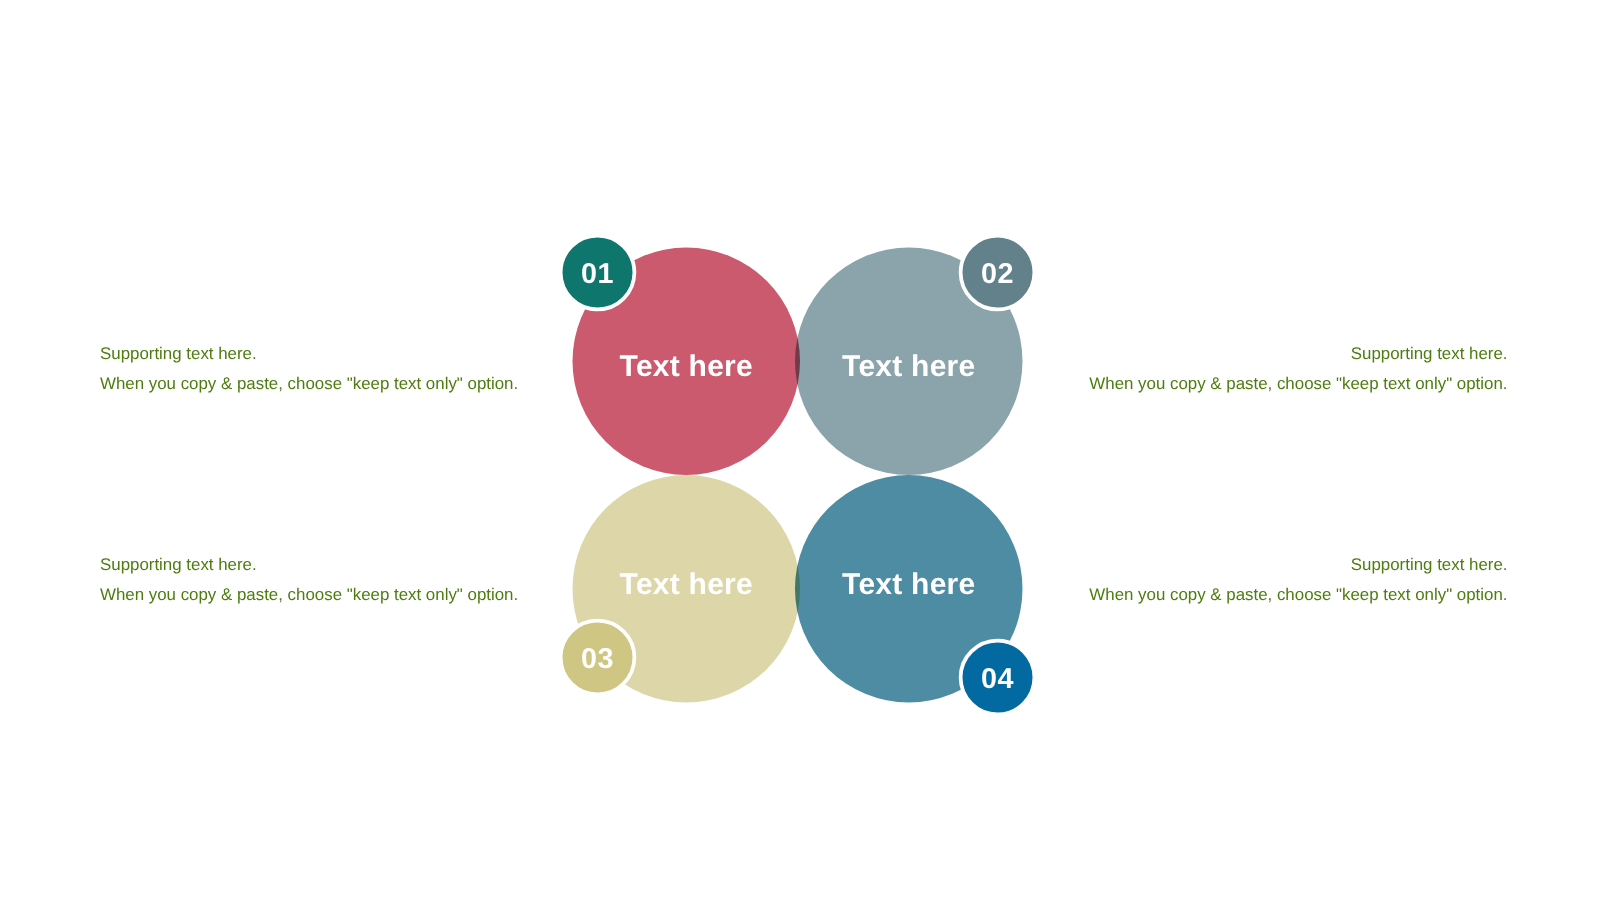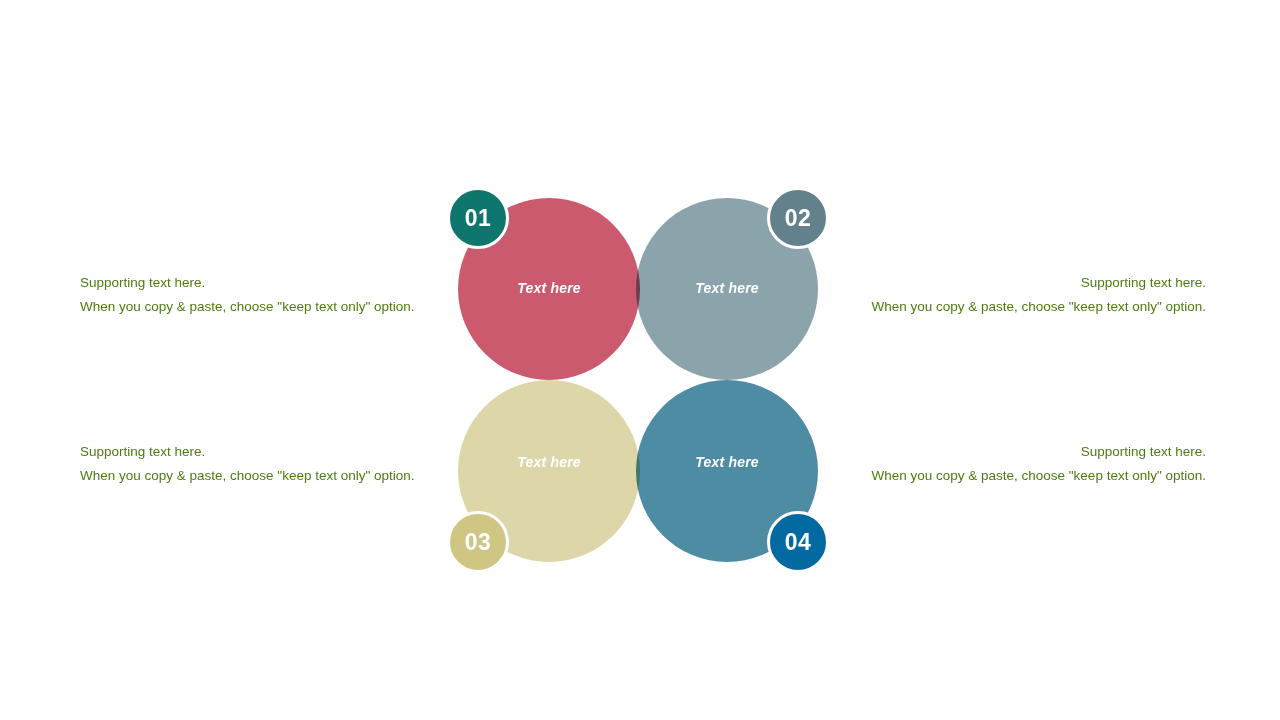--- a/index.html
+++ b/index.html
@@ -43,25 +43,24 @@
   .circle.c2 { left: 178px; top: 0px;   }
   .circle.c3 { left: 0px;   top: 182px; }
   .circle.c4 { left: 178px; top: 182px; }
 
   
   .circle-label {
     position: absolute;
     width: 182px;
     text-align: center;
     color: #ffffff;
-    font-size: 14px;
+    font-size: 24px;
     font-weight: bold;
     letter-spacing: 0.2px;
     white-space: nowrap;
-    font-style: italic;
   }
   .circle-label.l1 { left: 0px;   top: 82px;  }
   .circle-label.l2 { left: 178px; top: 82px;  }
   .circle-label.l3 { left: 0px;   top: 256px; }
   .circle-label.l4 { left: 178px; top: 256px; }
 
   
   .badge {
     position: absolute;
     width: 56px;
@@ -72,21 +71,21 @@
     display: flex;
     align-items: center;
     justify-content: center;
     color: #ffffff;
     font-size: 23px;
     font-weight: bold;
     letter-spacing: 0.5px;
   }
   .badge.b1 { left: -11px;  top: -11px;  }
   .badge.b2 { left: 309px;  top: -11px;  }
-  .badge.b3 { left: -11px;  top: 313px;  }
+  .badge.b3 { left: -11px;  top: 297px;  }
   .badge.b4 { left: 309px;  top: 313px;  }
 
   
   .textblock {
     position: absolute;
     color: #4d7c0f;
     font-size: 13.5px;
     line-height: 24px;
   }
   .textblock.left  { left: 80px;  width: 340px; text-align: left;  }

